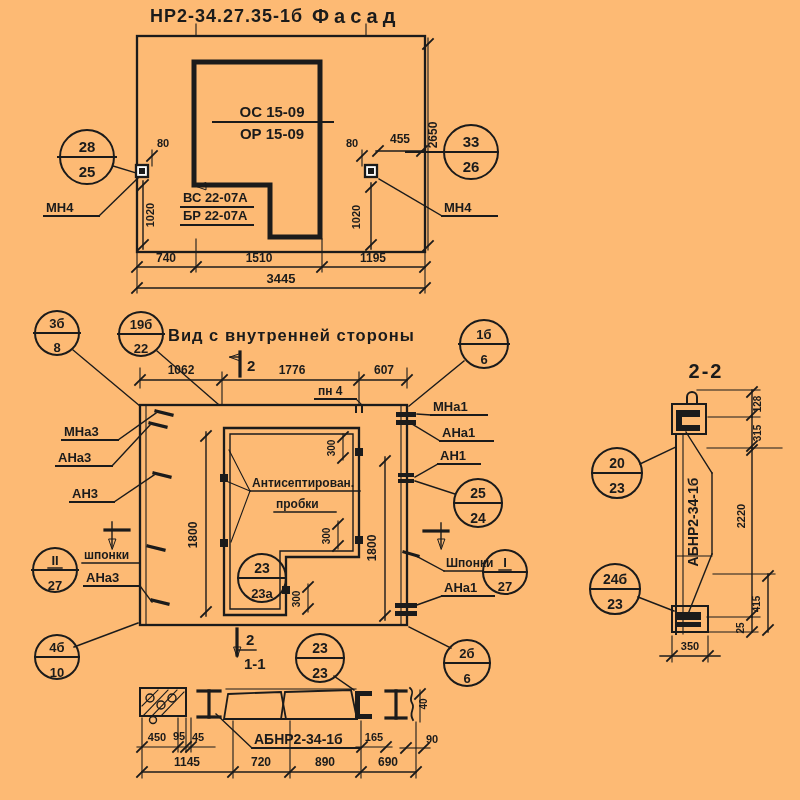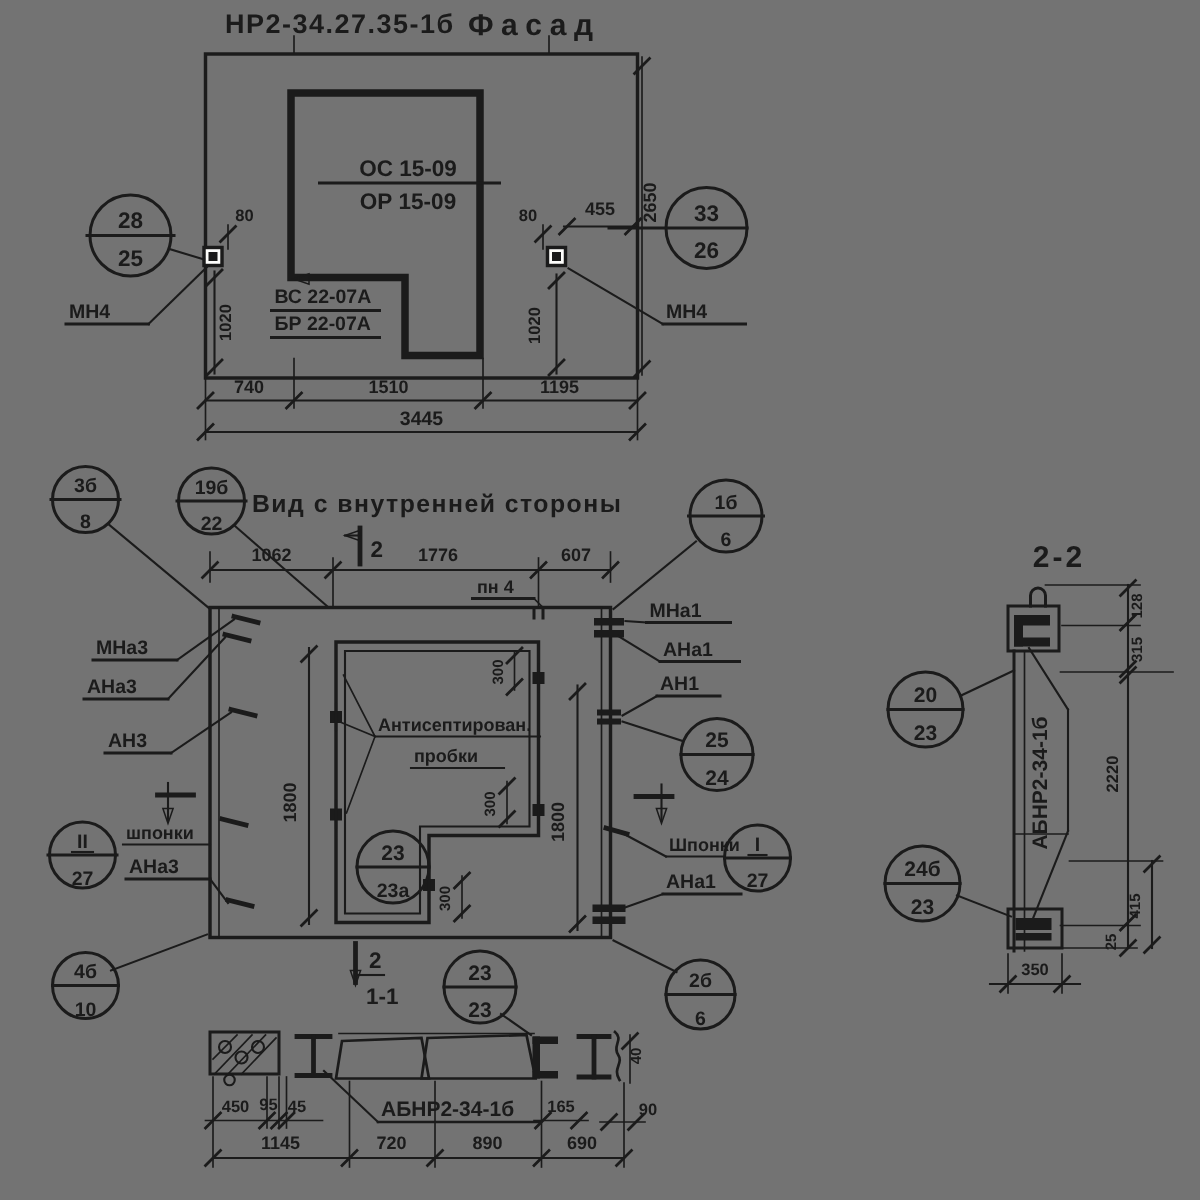--- a/index.html
+++ b/index.html
@@ -1,16 +1,16 @@
 <!DOCTYPE html>
 <html><head>
 <meta charset="utf-8">
 <style>
   html,body{margin:0;padding:0;background:#fdfdfb;}
-  #sheet{position:relative;width:800px;height:800px;background:#737373;overflow:hidden;text-align:center;}
+  #sheet{position:relative;width:800px;height:800px;background:#fdba74;overflow:hidden;text-align:center;}
   svg{display:block;}
   svg text{font-family:"Liberation Sans","DejaVu Sans",sans-serif;font-weight:700;fill:#1b1b1b;}
   .s10{font-size:10px}.s11{font-size:11px}.s12{font-size:12px}.s13{font-size:13px}
   .s14{font-size:14px}.s15{font-size:15px}.s16{font-size:16.5px}.s18{font-size:18px}.s20{font-size:20px}
   .mid{text-anchor:middle}
   line,path,rect,circle,polygon,polyline{stroke:#1b1b1b;fill:none;stroke-linecap:square}
   .w1{stroke-width:1.1}.w13{stroke-width:1.4}.w18{stroke-width:1.8}
   .w2{stroke-width:2}.w22{stroke-width:2.3}.w3{stroke-width:3.2}.w5{stroke-width:5}
   .blk{fill:#1b1b1b;stroke:none}
   .wht{fill:#fdfdfb}

